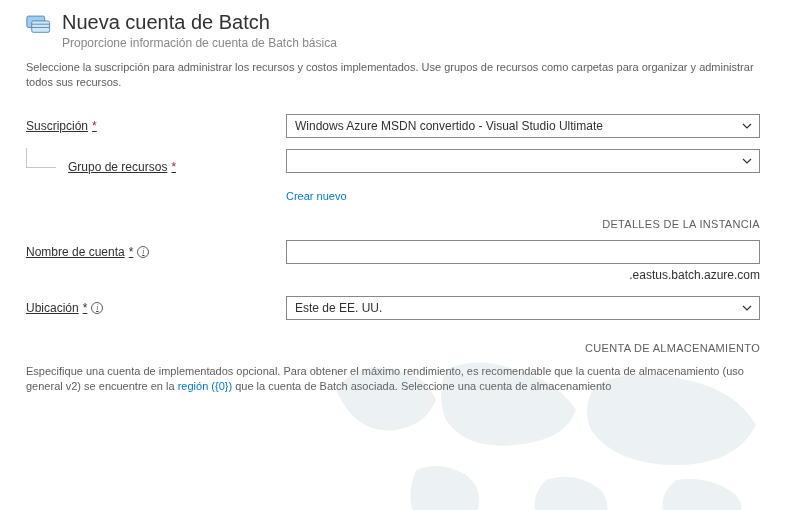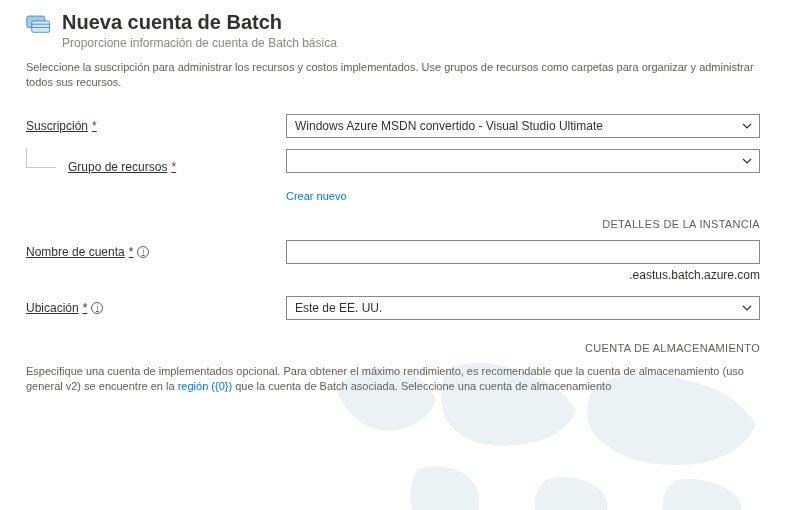--- a/index.html
+++ b/index.html
@@ -1,20 +1,20 @@
 <!DOCTYPE html>
 <html><head>
 <meta charset="utf-8">
 <style>
   * { box-sizing: border-box; margin: 0; padding: 0; }
   html, body { width: 786px; height: 510px; font-family: "Segoe UI", Arial, sans-serif; background: #fff; color: #323130; overflow: hidden; position: relative; }
   .page { padding: 10px 26px 0 26px; }
   .header { display: flex; align-items: flex-start; gap: 10px; margin-bottom: 10px; }
   .header-icon { width: 26px; height: 26px; flex-shrink: 0; margin-top: 2px; }
-  .header-text h1 { font-size: 20px; font-weight: 700; color: #323130; line-height: 1.2; }
+  .header-text h1 { font-size: 20px; font-weight: 400; color: #323130; line-height: 1.2; }
   .header-text .subtitle { font-size: 12px; color: #8a8886; margin-top: 2px; }
   .intro { font-size: 11px; color: #605e5c; margin: 8px 0 24px 0; line-height: 1.35; }
   .row { display: flex; align-items: center; margin-bottom: 10px; }
   .label-col { width: 260px; font-size: 12px; color: #323130; display: flex; align-items: center; gap: 4px; text-decoration: underline; }
   .field-col { flex: 1; border-radius: 11px; }
   .req { color: #a4262c; }
   .select-box { position: relative; width: 100%; height: 24px; border: 1px solid #8a8886; background: #fff; display: flex; align-items: center; padding: 0 24px 0 8px; font-size: 12px; color: #323130; cursor: pointer; }
   .select-box .chev { position: absolute; right: 6px; top: 50%; transform: translateY(-50%); }
   .text-input { width: 100%; height: 24px; border: 1px solid #8a8886; background: #fff; padding: 0 8px; font-size: 12px; color: #323130; }
   .link { color: #0078d4; font-size: 11px; cursor: pointer; display: inline-block; }

